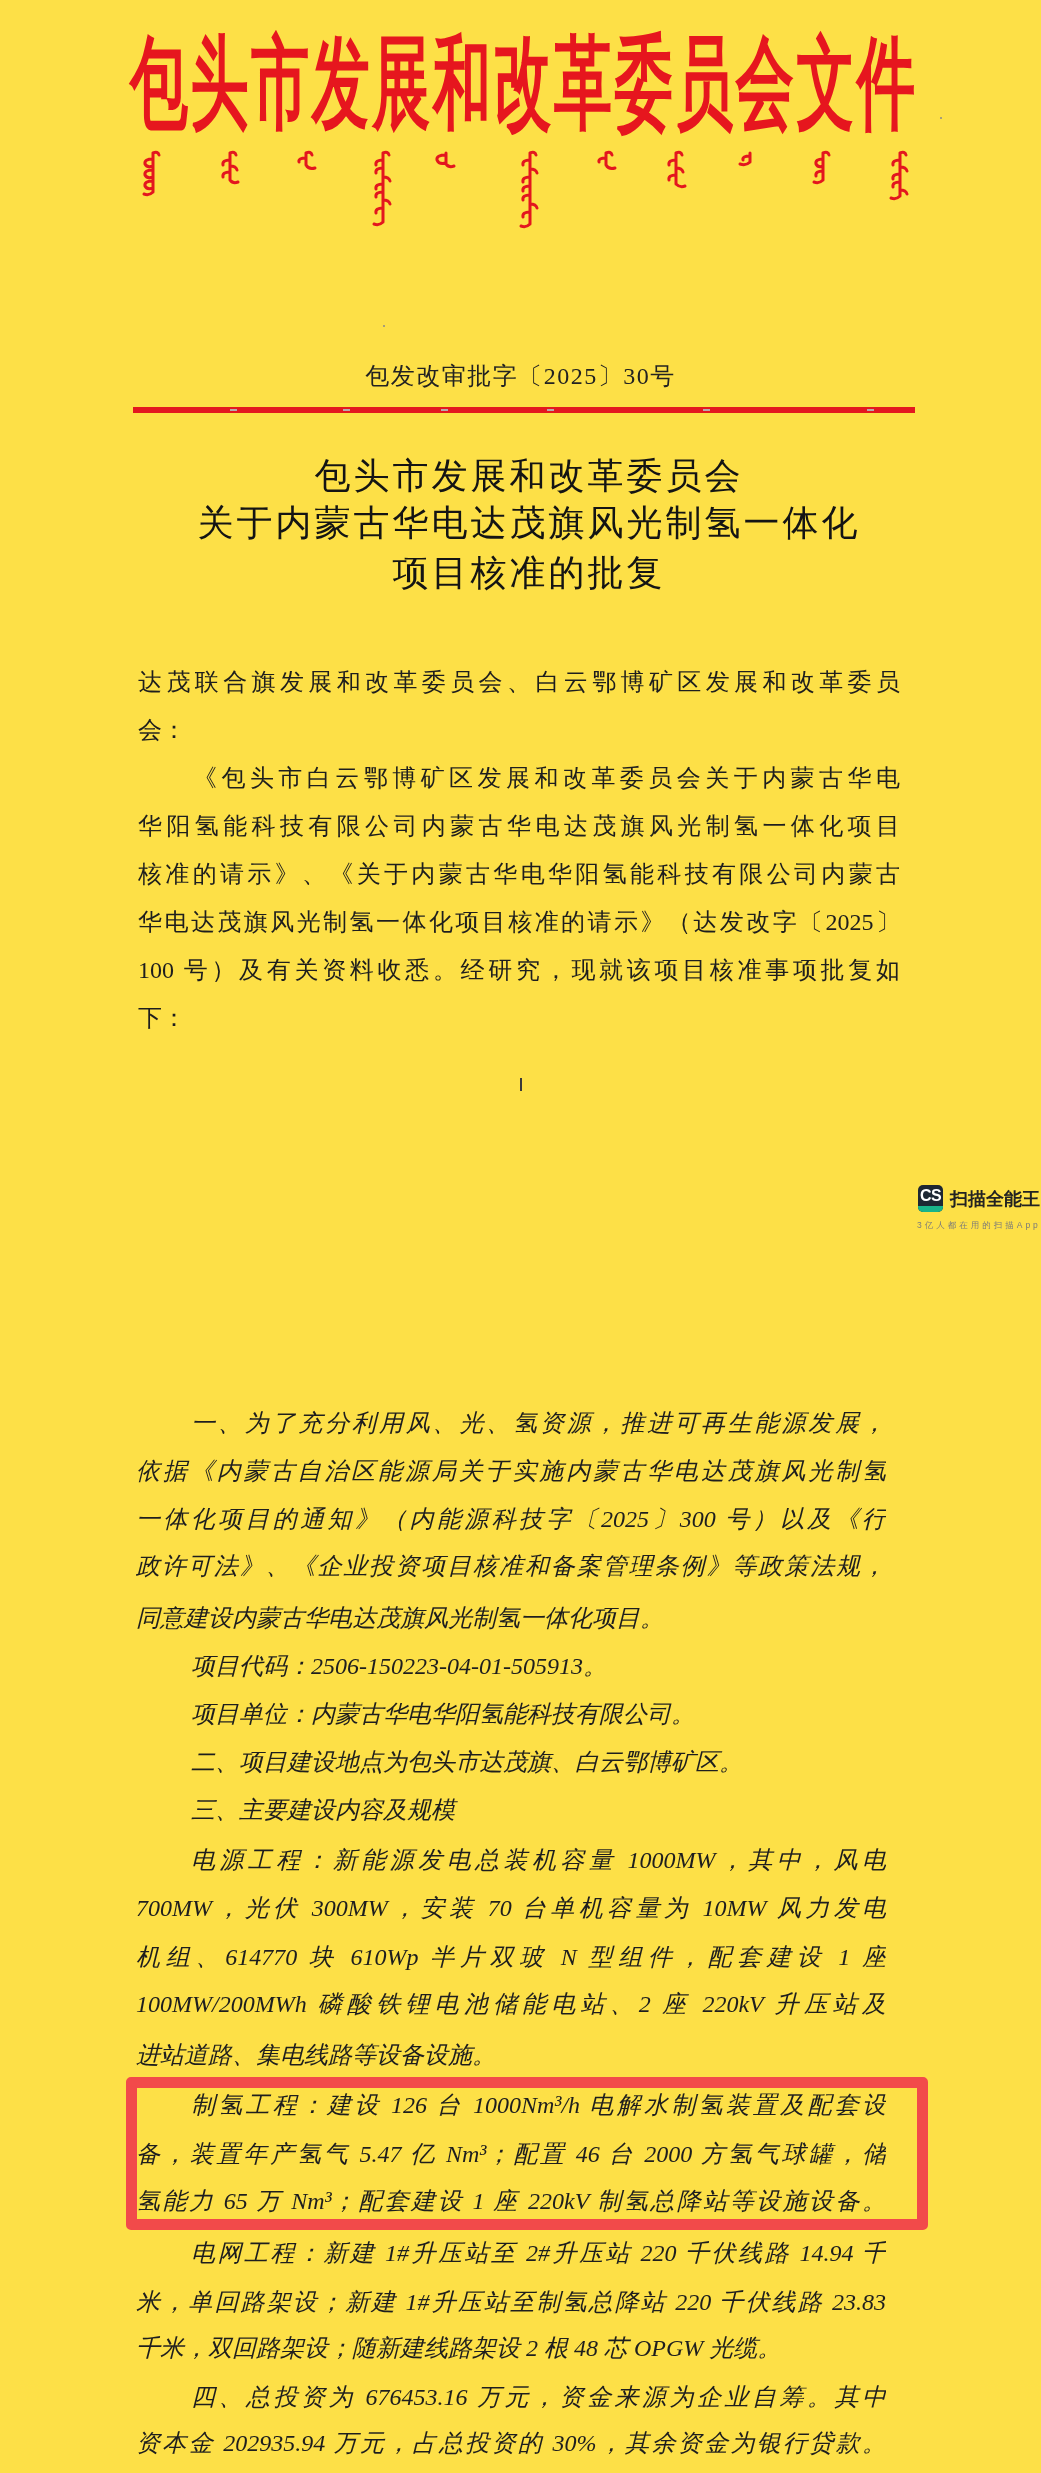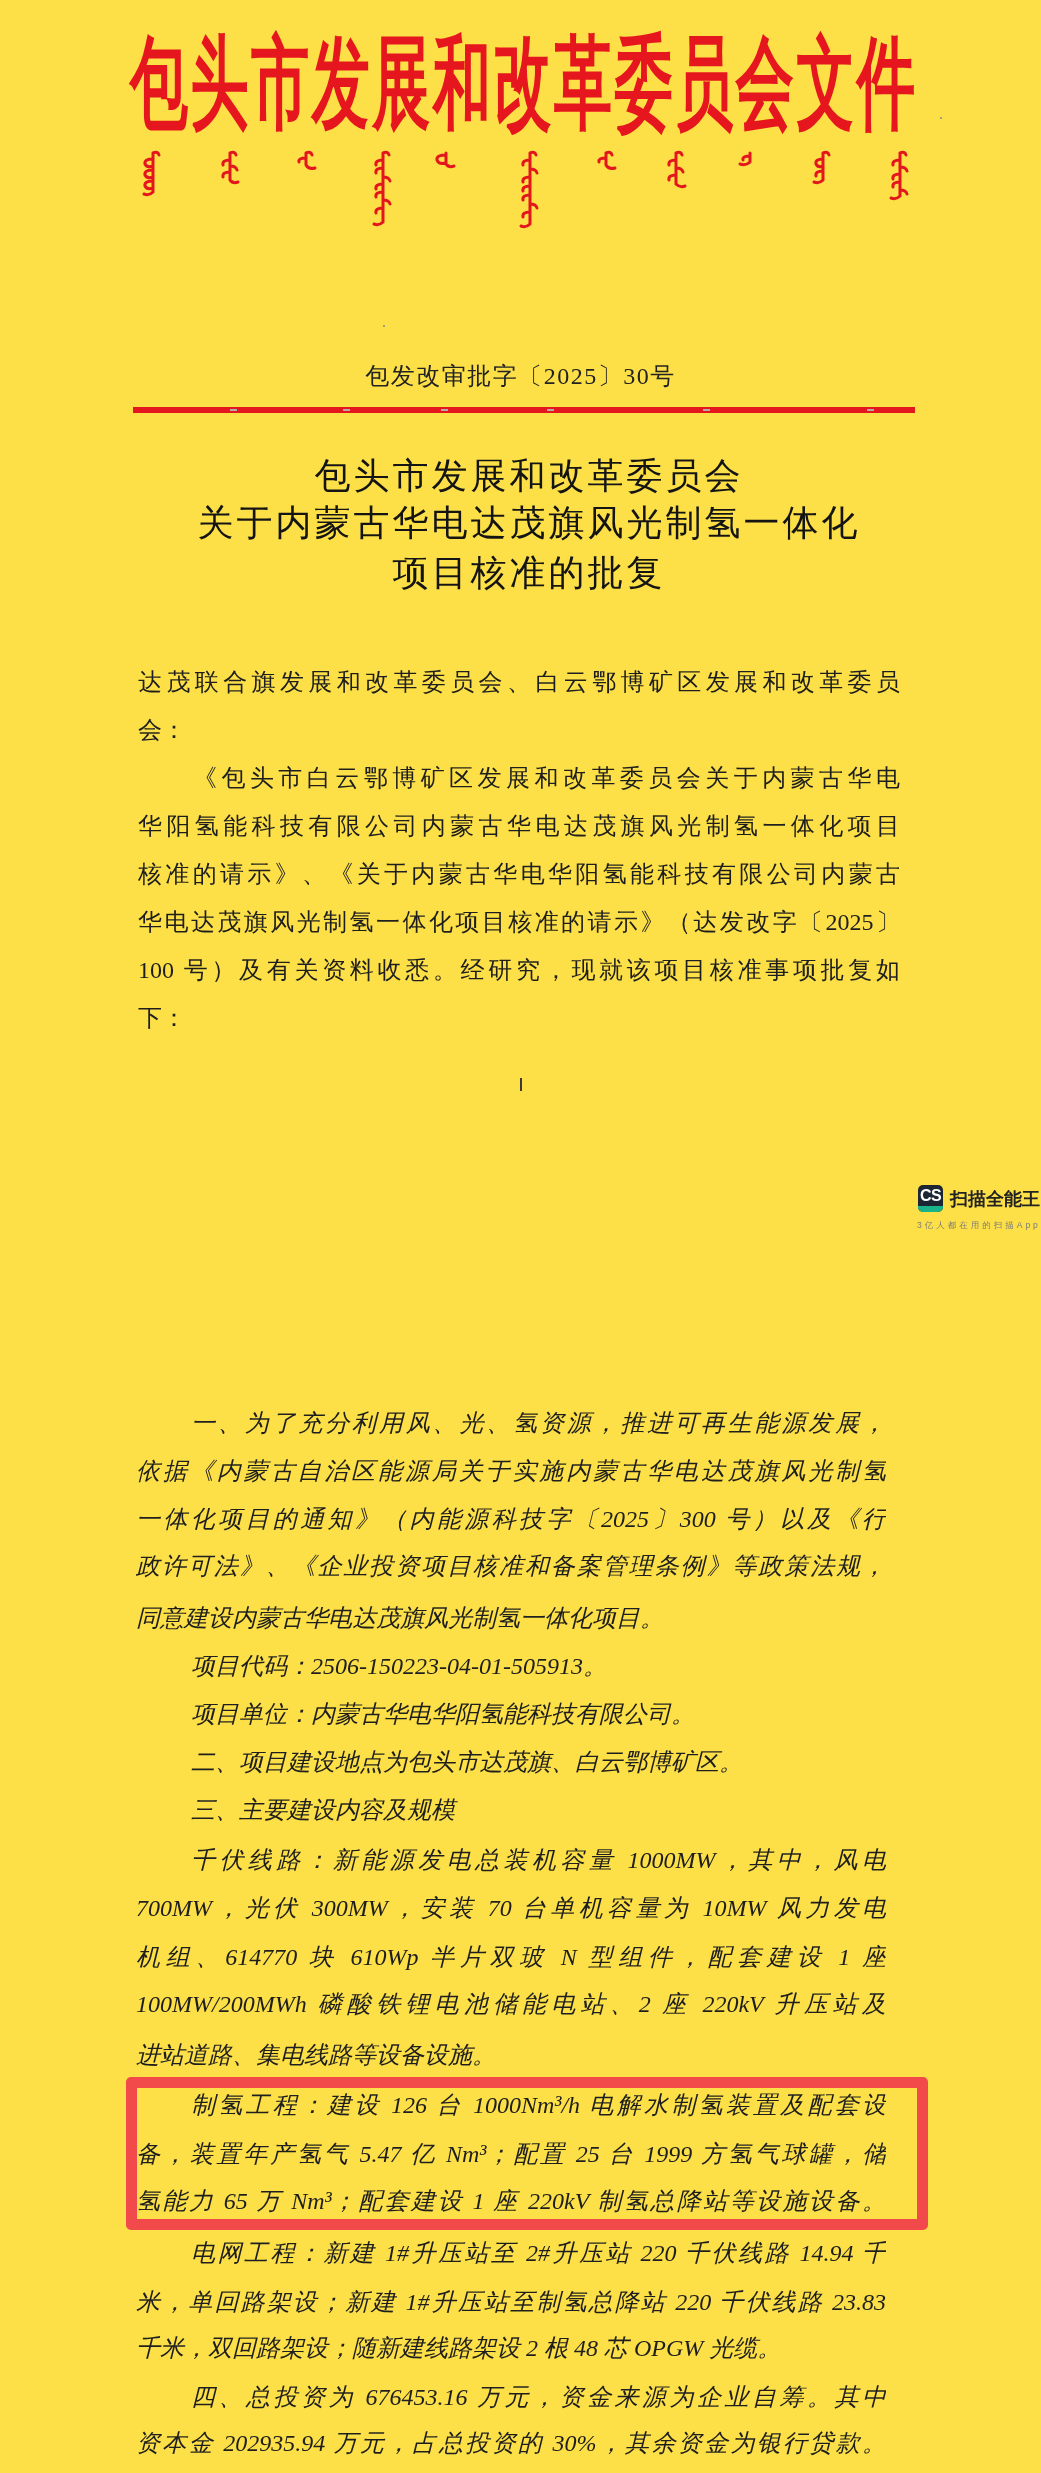--- a/index.html
+++ b/index.html
@@ -267,30 +267,30 @@
       <div class="ln j" style="top:1495px">一体化项目的通知》（内能源科技字〔2025〕300 号）以及《行</div>
       <div class="ln j" style="top:1542px">政许可法》、《企业投资项目核准和备案管理条例》等政策法规，</div>
       <div class="ln" style="top:1594px">同意建设内蒙古华电达茂旗风光制氢一体化项目。</div>
     </div>
     <div class="ln ind" style="top:1642px">项目代码：2506-150223-04-01-505913。</div>
     <div class="ln ind" style="top:1690px">项目单位：内蒙古华电华阳氢能科技有限公司。</div>
     <div class="ln ind" style="top:1738px">二、项目建设地点为包头市达茂旗、白云鄂博矿区。</div>
     <div class="ln ind" style="top:1786px">三、主要建设内容及规模</div>
 
     <div>
-      <div class="ln j ind" style="top:1836px">千伏线路：新能源发电总装机容量 1000MW，其中，风电</div>
+      <div class="ln j ind" style="top:1836px">电源工程：新能源发电总装机容量 1000MW，其中，风电</div>
       <div class="ln j" style="top:1884px">700MW，光伏 300MW，安装 70 台单机容量为 10MW 风力发电</div>
       <div class="ln j" style="top:1933px">机组、614770 块 610Wp 半片双玻 N 型组件，配套建设 1 座</div>
       <div class="ln j" style="top:1980px">100MW/200MWh 磷酸铁锂电池储能电站、2 座 220kV 升压站及</div>
       <div class="ln" style="top:2031px">进站道路、集电线路等设备设施。</div>
     </div>
 
     <div>
       <div class="ln j ind" style="top:2081px">制氢工程：建设 126 台 1000Nm³/h 电解水制氢装置及配套设</div>
-      <div class="ln j" style="top:2130px">备，装置年产氢气 5.47 亿 Nm³；配置 25 台 1999 方氢气球罐，储</div>
+      <div class="ln j" style="top:2130px">备，装置年产氢气 5.47 亿 Nm³；配置 46 台 2000 方氢气球罐，储</div>
       <div class="ln j" style="top:2177px">氢能力 65 万 Nm³；配套建设 1 座 220kV 制氢总降站等设施设备。</div>
     </div>
 
     <div>
       <div class="ln j ind" style="top:2229px">电网工程：新建 1#升压站至 2#升压站 220 千伏线路 14.94 千</div>
       <div class="ln j" style="top:2278px">米，单回路架设；新建 1#升压站至制氢总降站 220 千伏线路 23.83</div>
       <div class="ln" style="top:2324px">千米，双回路架设；随新建线路架设 2 根 48 芯 OPGW 光缆。</div>
     </div>
 
     <div>

